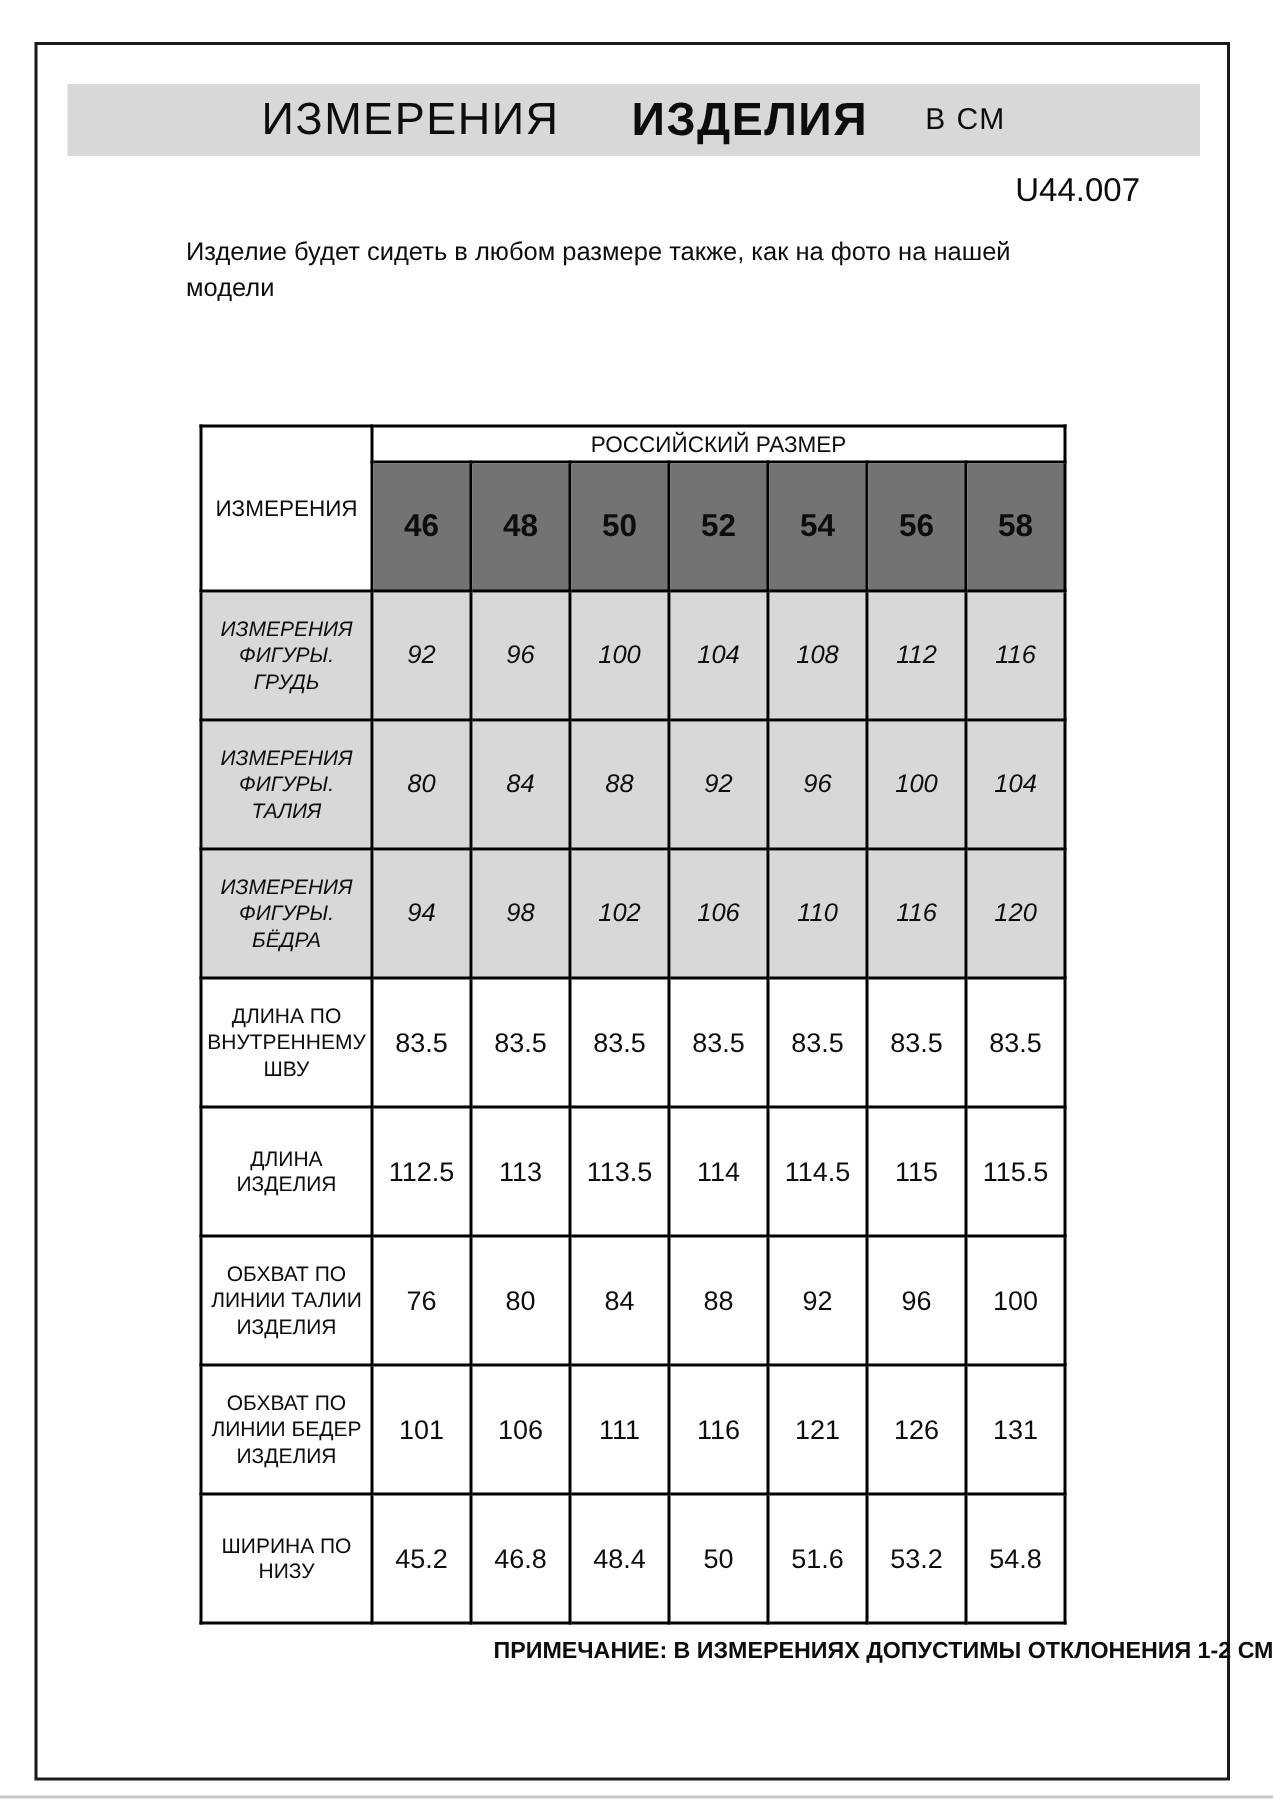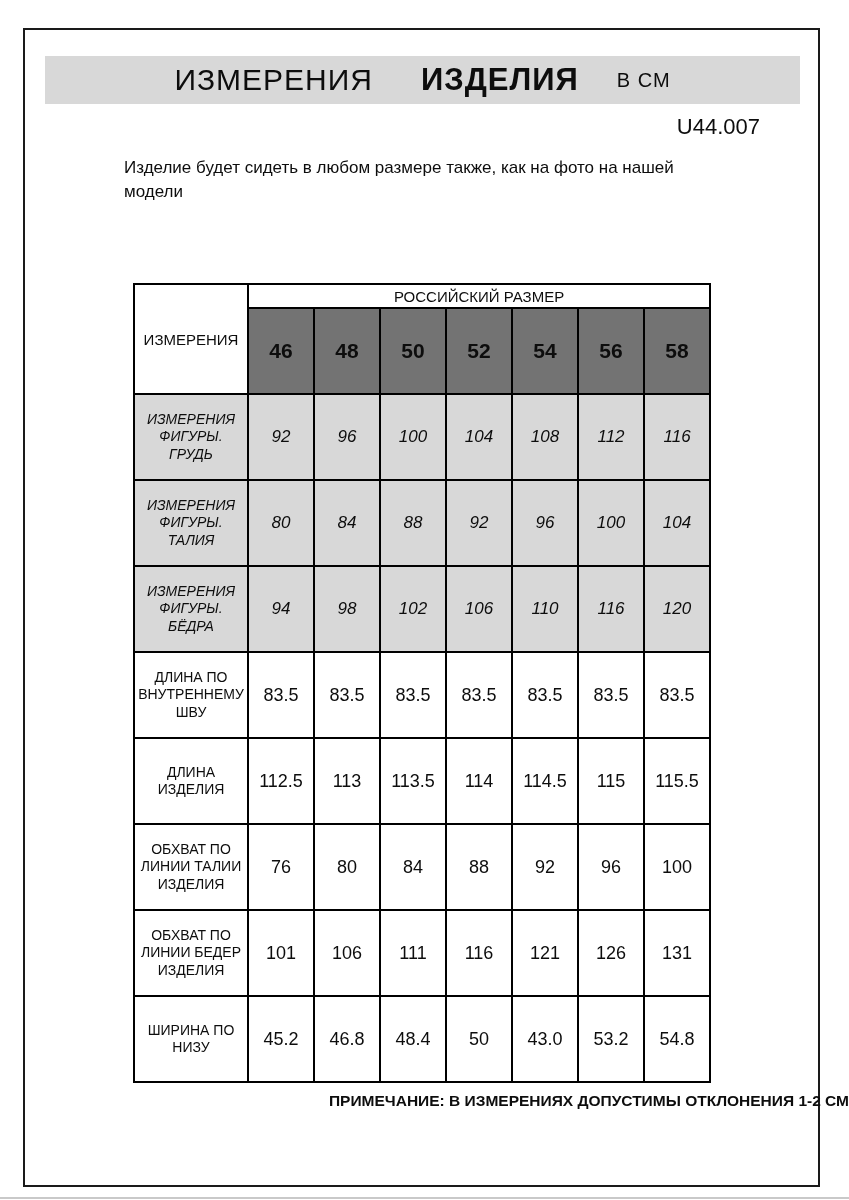--- a/index.html
+++ b/index.html
@@ -152,21 +152,21 @@
           <td class="value-cell">121</td>
           <td class="value-cell">126</td>
           <td class="value-cell">131</td>
         </tr>
         <tr>
           <th class="row-label">ШИРИНА ПО НИЗУ</th>
           <td class="value-cell">45.2</td>
           <td class="value-cell">46.8</td>
           <td class="value-cell">48.4</td>
           <td class="value-cell">50</td>
-          <td class="value-cell">43.0</td>
+          <td class="value-cell">51.6</td>
           <td class="value-cell">53.2</td>
           <td class="value-cell">54.8</td>
         </tr>
       </tbody>
   </table>
 
   <div class="note">ПРИМЕЧАНИЕ: В ИЗМЕРЕНИЯХ ДОПУСТИМЫ ОТКЛОНЕНИЯ 1-2 СМ</div>
 
   <div class="bottom-scan-line"></div>
 </div>

